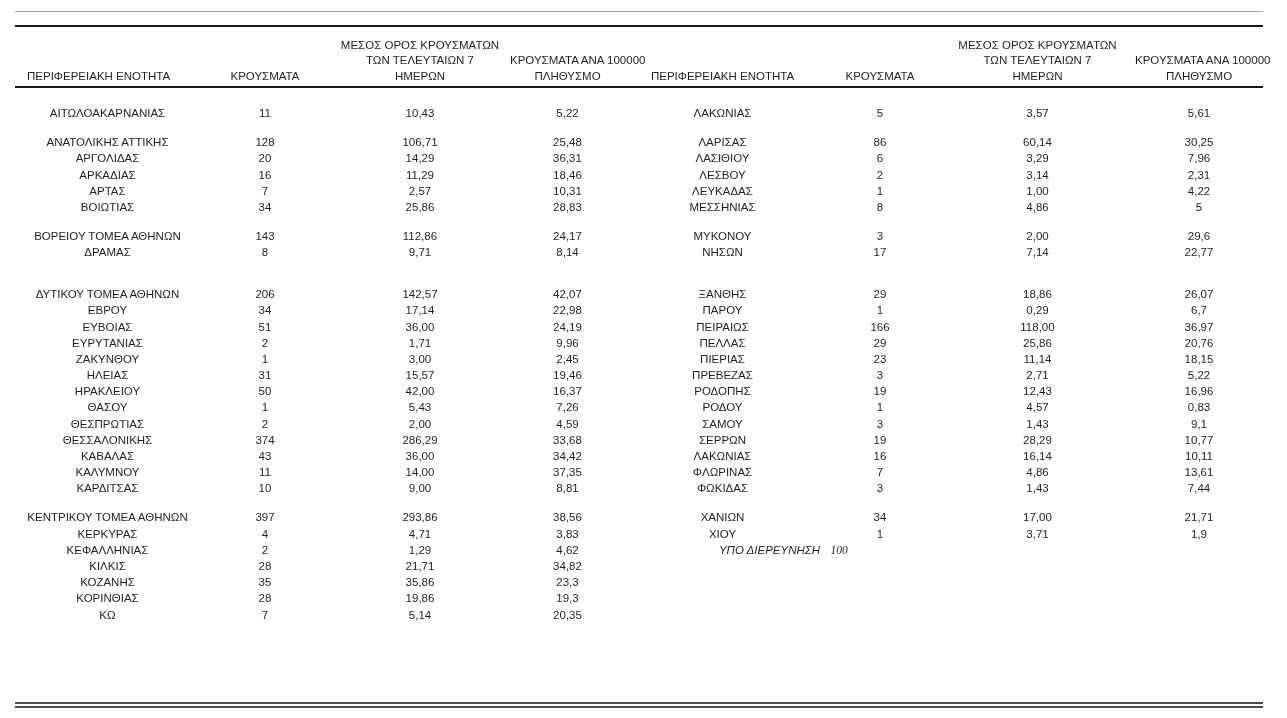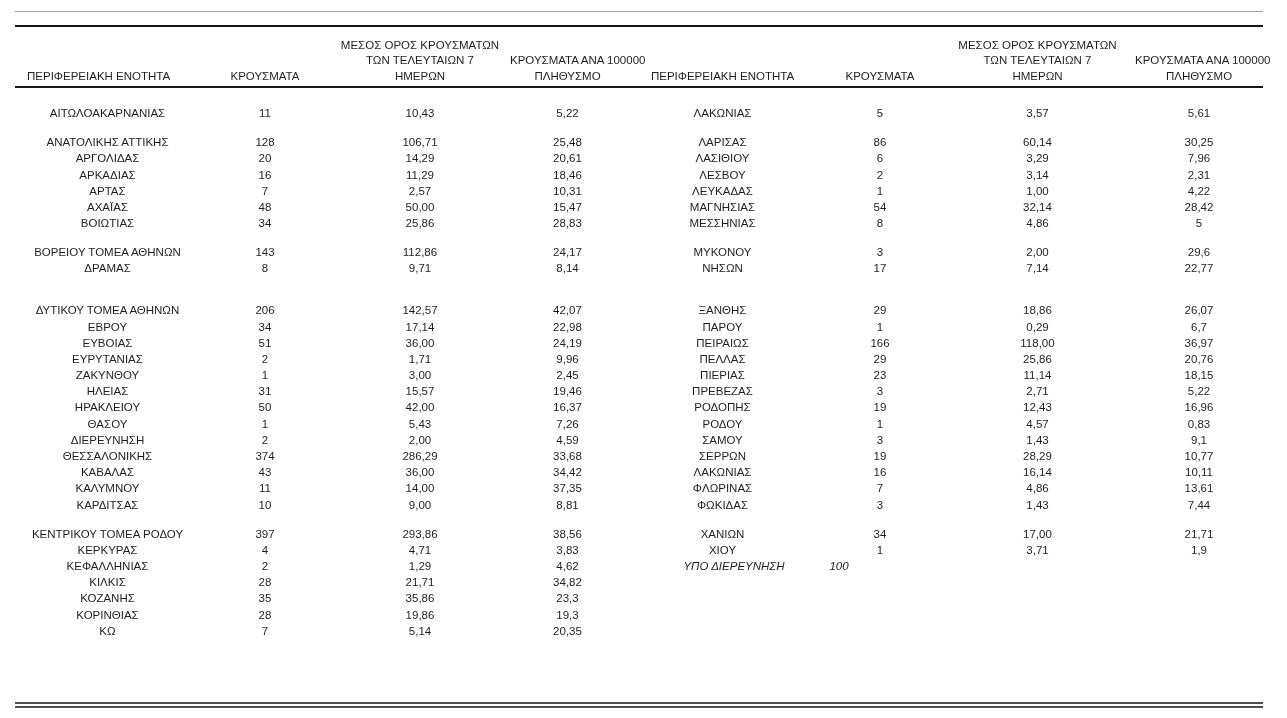--- a/index.html
+++ b/index.html
@@ -31,22 +31,22 @@
   }
   .th-name { text-align:left; padding-left:12px; }
   .tbody { position:absolute; left:15px; top:105px; width:1248px; }
   .row { height:16.2px; align-items:center; }
   .row.spacer { height:12.9px; }
   .cell {
     font-size:11.5px; line-height:14px; text-align:center; white-space:nowrap;
     overflow:visible;
   }
   .cell.italic { font-style:italic; }
-  .cell.shift-left { transform:translateX(-41px); }
-  .cell.name-left { text-align:center; padding-left:23px; }
+  .cell.shift-left { transform:translateX(-41px);font-family:Liberation Serif, serif; }
+  .cell.name-left { text-align:right; padding-left:23px; }
 </style>
 </head>
 <body>
 
 <div class="rule rule-thin-top"></div>
 <div class="rule rule-thick-top"></div>
 
 <div class="thead grid8">
   <div class="th th-name">ΠΕΡΙΦΕΡΕΙΑΚΗ ΕΝΟΤΗΤΑ</div>
   <div class="th">ΚΡΟΥΣΜΑΤΑ</div>
@@ -91,21 +91,21 @@
       <div class="cell">25,48</div>
       <div class="cell">ΛΑΡΙΣΑΣ</div>
       <div class="cell">86</div>
       <div class="cell">60,14</div>
       <div class="cell">30,25</div>
     </div>
     <div class="row grid8">
       <div class="cell">ΑΡΓΟΛΙΔΑΣ</div>
       <div class="cell">20</div>
       <div class="cell">14,29</div>
-      <div class="cell">20,61</div>
+      <div class="cell">36,31</div>
       <div class="cell">ΛΑΣΙΘΙΟΥ</div>
       <div class="cell">6</div>
       <div class="cell">3,29</div>
       <div class="cell">7,96</div>
     </div>
     <div class="row grid8">
       <div class="cell">ΑΡΚΑΔΙΑΣ</div>
       <div class="cell">16</div>
       <div class="cell">11,29</div>
       <div class="cell">18,46</div>
@@ -118,30 +118,20 @@
       <div class="cell">ΑΡΤΑΣ</div>
       <div class="cell">7</div>
       <div class="cell">2,57</div>
       <div class="cell">10,31</div>
       <div class="cell">ΛΕΥΚΑΔΑΣ</div>
       <div class="cell">1</div>
       <div class="cell">1,00</div>
       <div class="cell">4,22</div>
     </div>
     <div class="row grid8">
-      <div class="cell">ΑΧΑΪΑΣ</div>
-      <div class="cell">48</div>
-      <div class="cell">50,00</div>
-      <div class="cell">15,47</div>
-      <div class="cell">ΜΑΓΝΗΣΙΑΣ</div>
-      <div class="cell">54</div>
-      <div class="cell">32,14</div>
-      <div class="cell">28,42</div>
-    </div>
-    <div class="row grid8">
       <div class="cell">ΒΟΙΩΤΙΑΣ</div>
       <div class="cell">34</div>
       <div class="cell">25,86</div>
       <div class="cell">28,83</div>
       <div class="cell">ΜΕΣΣΗΝΙΑΣ</div>
       <div class="cell">8</div>
       <div class="cell">4,86</div>
       <div class="cell">5</div>
     </div>
     <div class="row spacer"></div>
@@ -241,21 +231,21 @@
       <div class="cell">ΘΑΣΟΥ</div>
       <div class="cell">1</div>
       <div class="cell">5,43</div>
       <div class="cell">7,26</div>
       <div class="cell">ΡΟΔΟΥ</div>
       <div class="cell">1</div>
       <div class="cell">4,57</div>
       <div class="cell">0,83</div>
     </div>
     <div class="row grid8">
-      <div class="cell">ΔΙΕΡΕΥΝΗΣΗ</div>
+      <div class="cell">ΘΕΣΠΡΩΤΙΑΣ</div>
       <div class="cell">2</div>
       <div class="cell">2,00</div>
       <div class="cell">4,59</div>
       <div class="cell">ΣΑΜΟΥ</div>
       <div class="cell">3</div>
       <div class="cell">1,43</div>
       <div class="cell">9,1</div>
     </div>
     <div class="row grid8">
       <div class="cell">ΘΕΣΣΑΛΟΝΙΚΗΣ</div>
@@ -292,21 +282,21 @@
       <div class="cell">10</div>
       <div class="cell">9,00</div>
       <div class="cell">8,81</div>
       <div class="cell">ΦΩΚΙΔΑΣ</div>
       <div class="cell">3</div>
       <div class="cell">1,43</div>
       <div class="cell">7,44</div>
     </div>
     <div class="row spacer"></div>
     <div class="row grid8">
-      <div class="cell">ΚΕΝΤΡΙΚΟΥ ΤΟΜΕΑ ΡΟΔΟΥ</div>
+      <div class="cell">ΚΕΝΤΡΙΚΟΥ ΤΟΜΕΑ ΑΘΗΝΩΝ</div>
       <div class="cell">397</div>
       <div class="cell">293,86</div>
       <div class="cell">38,56</div>
       <div class="cell">ΧΑΝΙΩΝ</div>
       <div class="cell">34</div>
       <div class="cell">17,00</div>
       <div class="cell">21,71</div>
     </div>
     <div class="row grid8">
       <div class="cell">ΚΕΡΚΥΡΑΣ</div>

